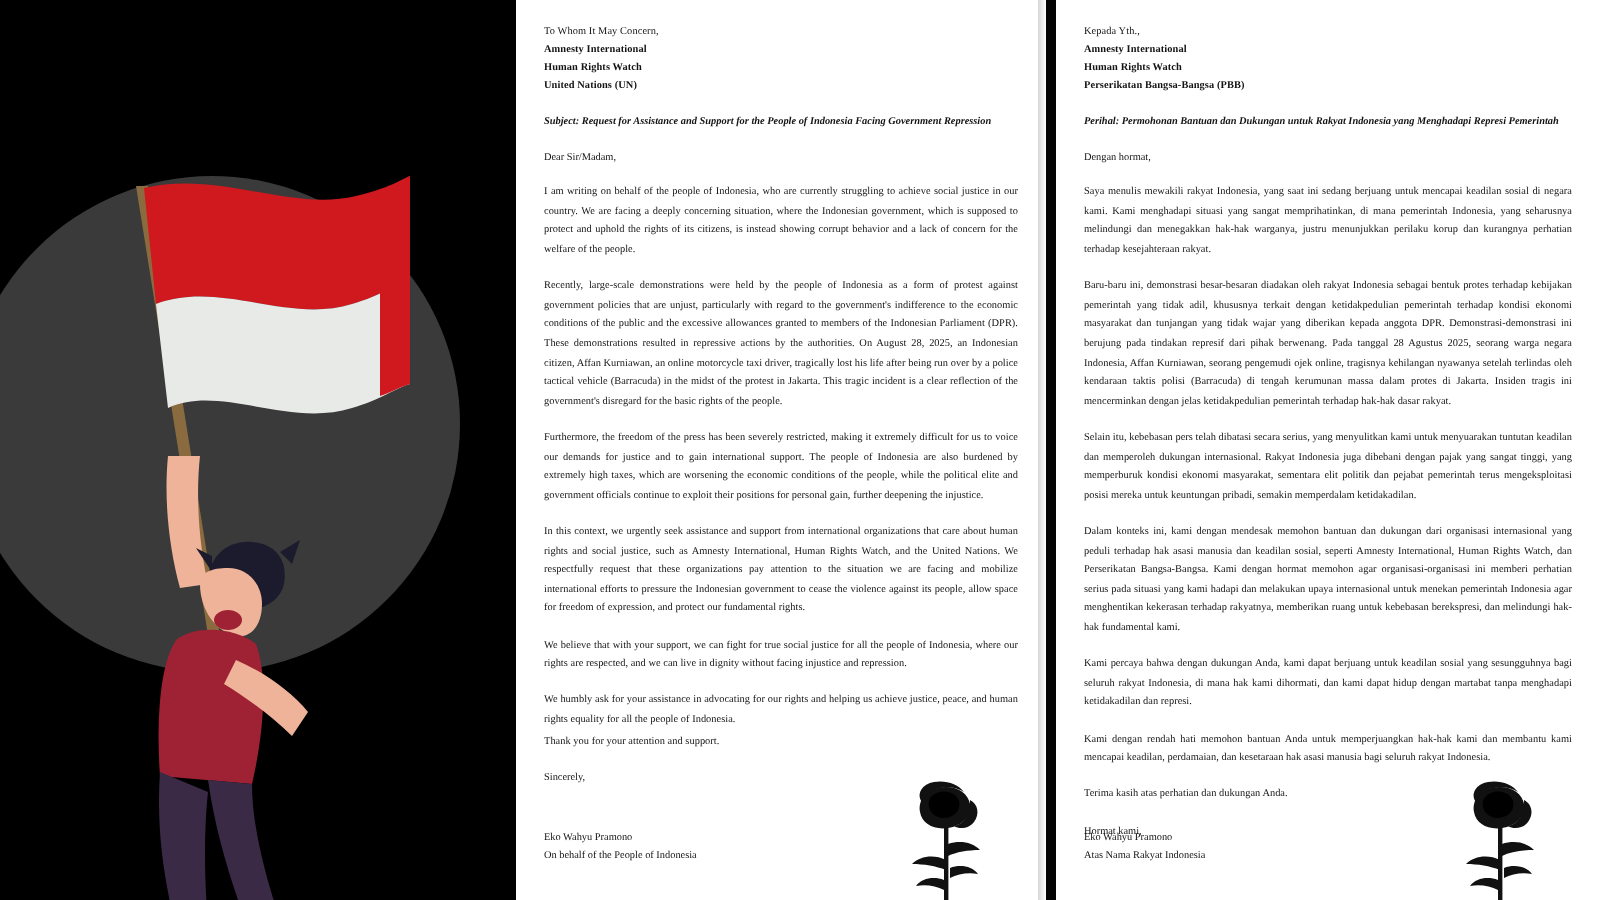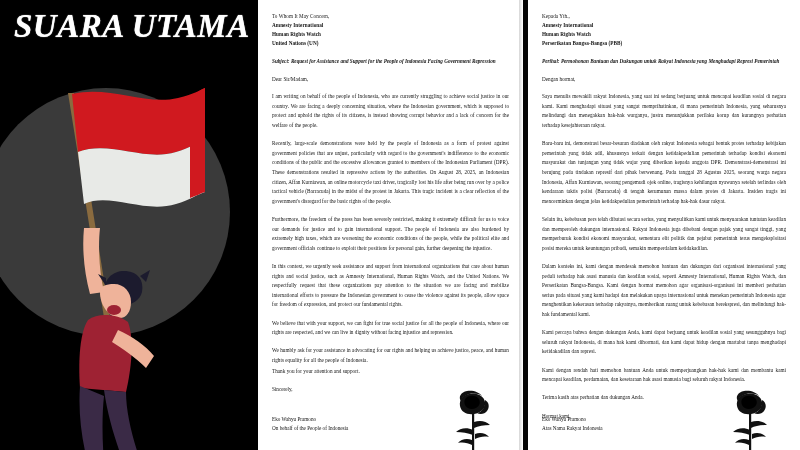--- a/index.html
+++ b/index.html
@@ -116,21 +116,20 @@
     background: linear-gradient(to right, rgba(0,0,0,0.16), rgba(0,0,0,0));
     pointer-events: none;
   }
 </style>
 </head>
 <body>
 
 <div class="canvas">
 
   <div class="left-panel">
-    <div class="brand-title">SUARA UTAMA</div>
     <div class="spotlight"></div>
 
     <svg class="illus" viewBox="0 0 258 370">
 
       <g>
         <polygon points="68,13 74,13 120,300 114,300" fill="#8a6b3f"></polygon>
       </g>
 
       <g>
         <path d="M72,14 C110,5 145,26 178,18 C195,14 200,10 205,8

